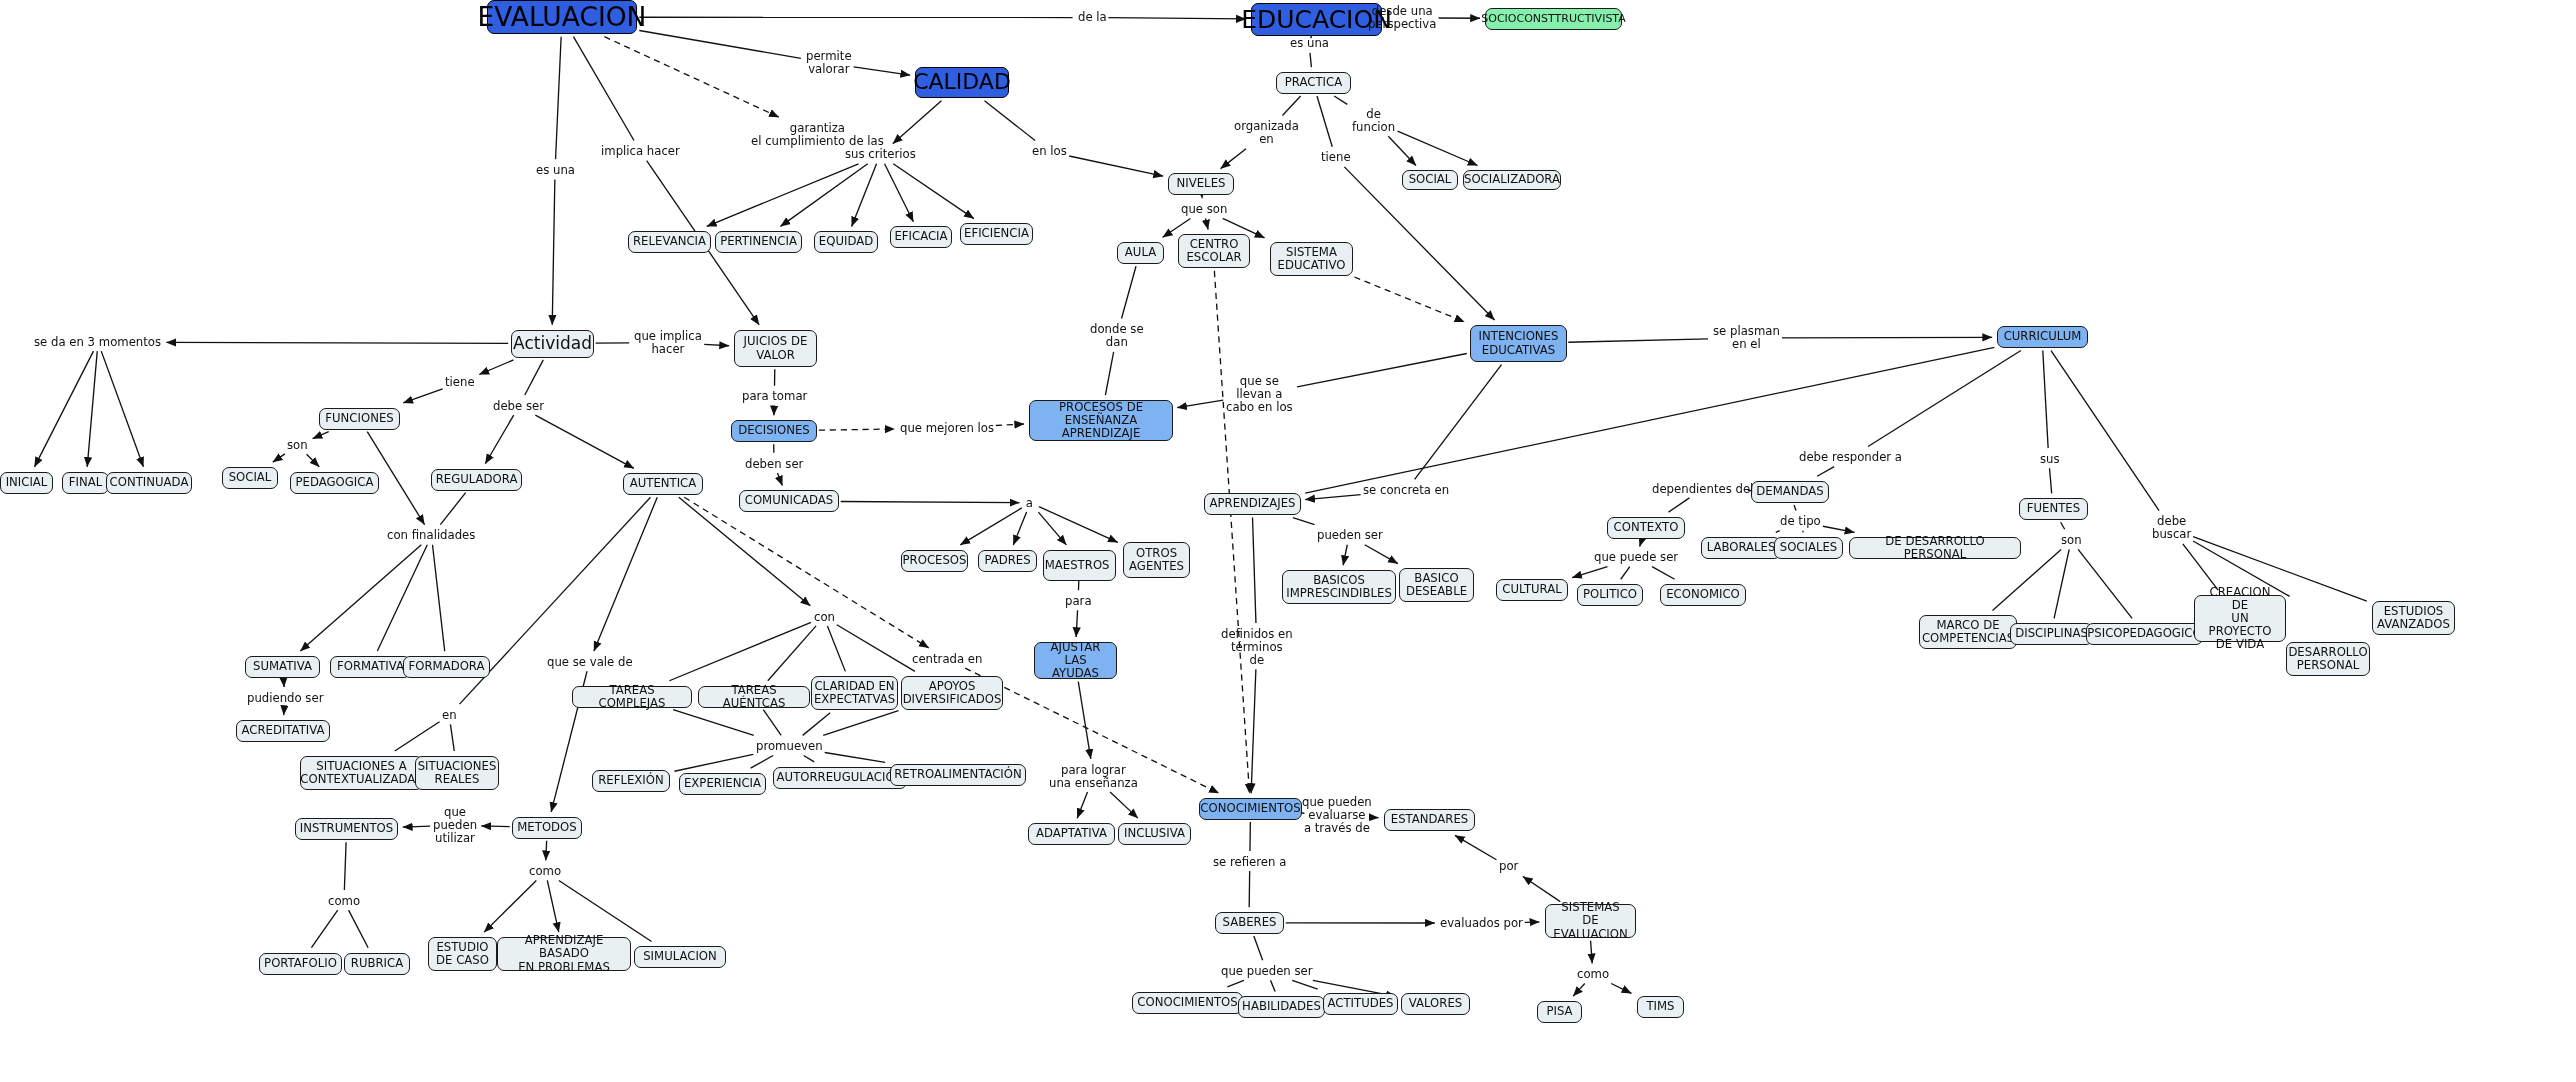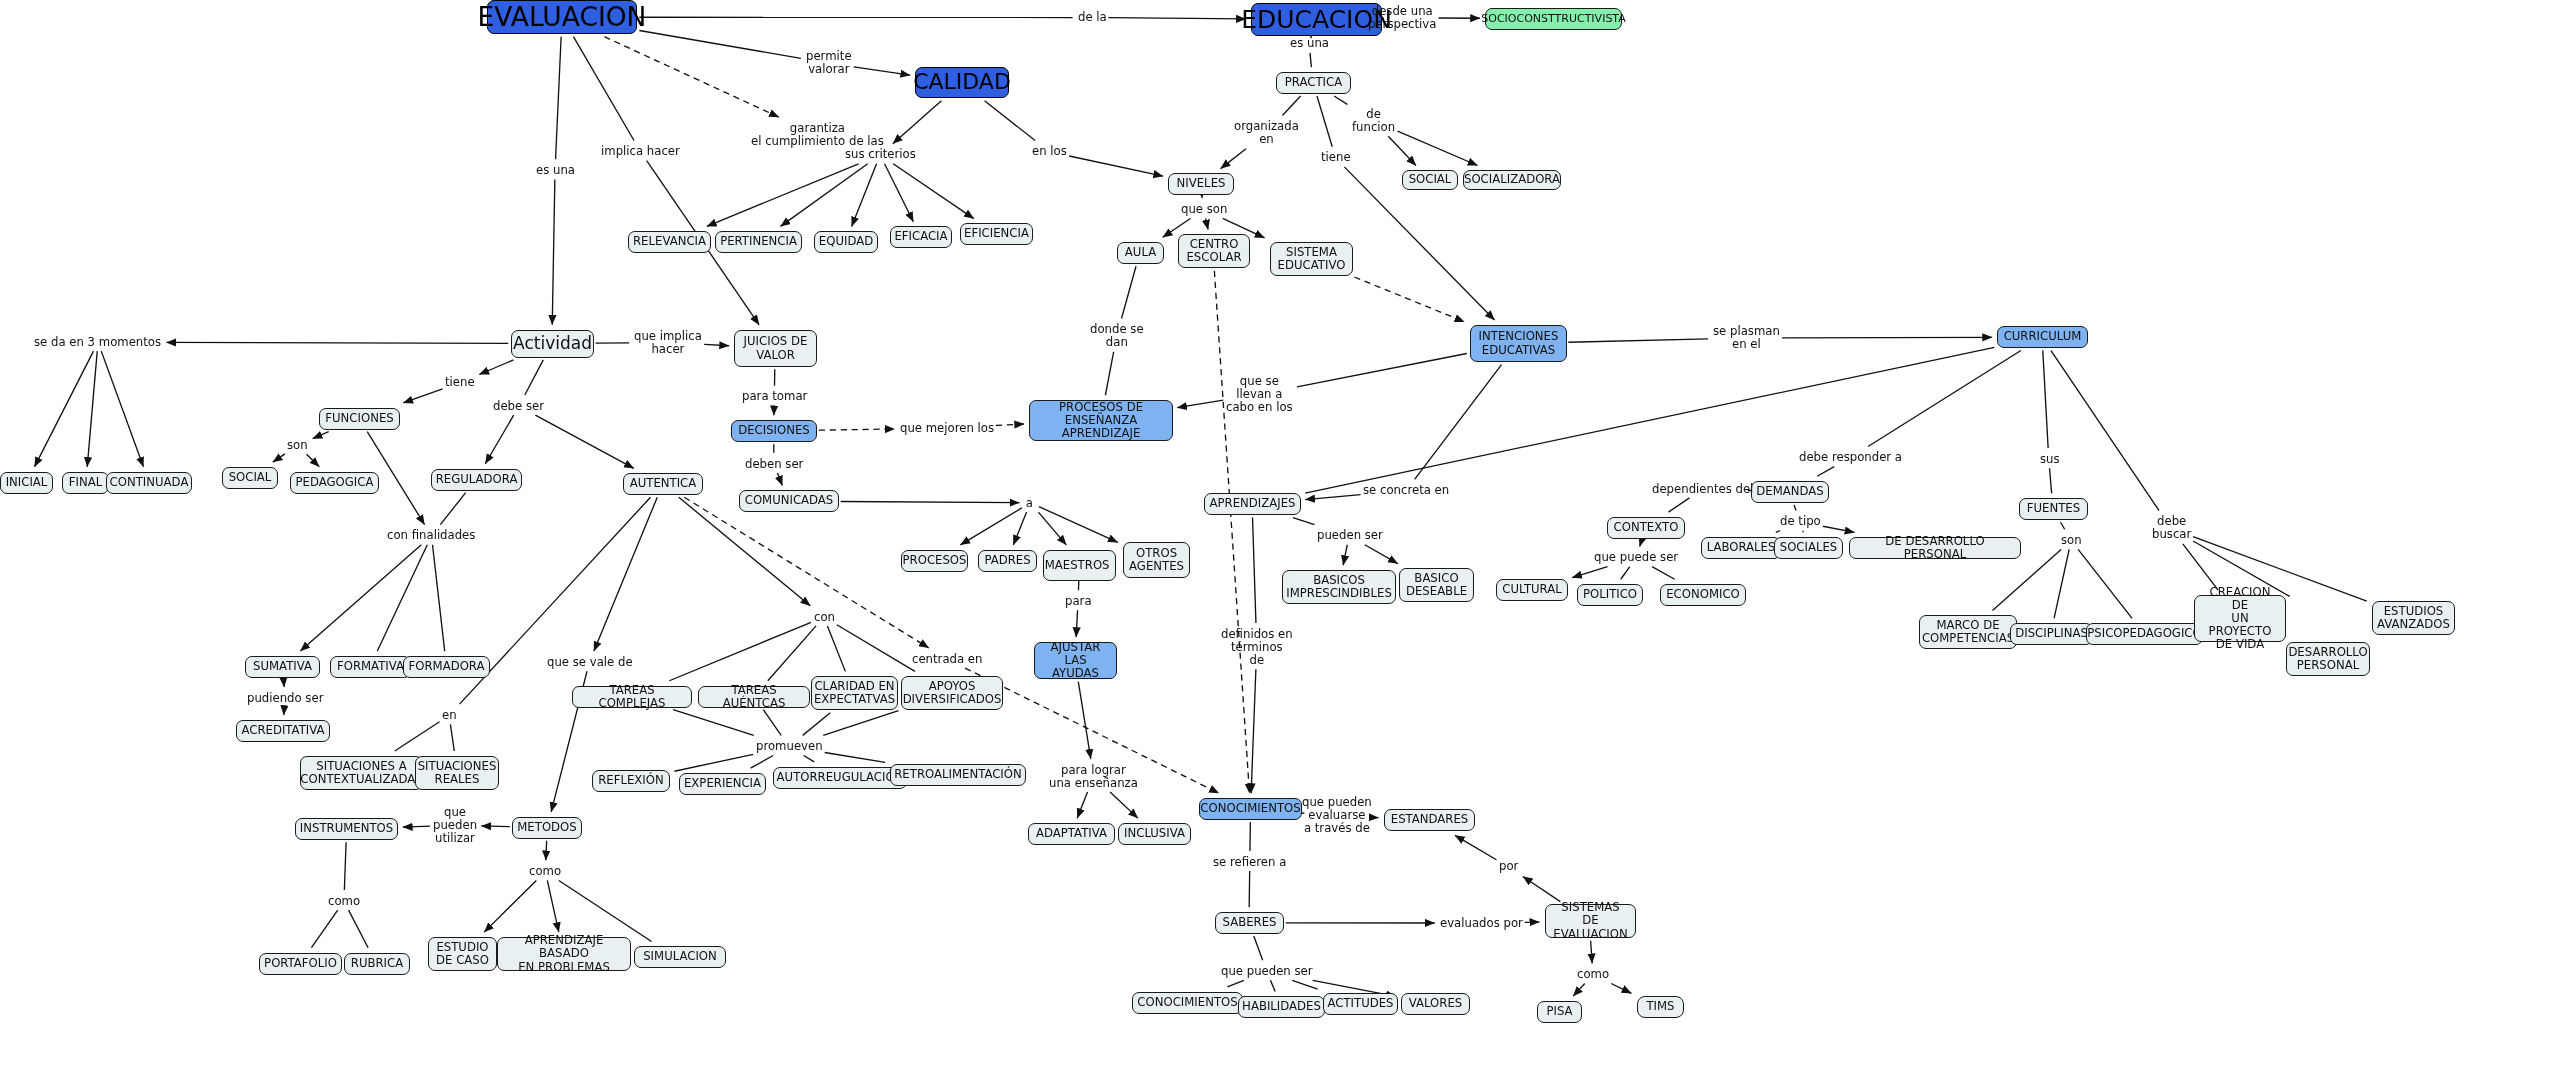--- a/index.html
+++ b/index.html
@@ -282,21 +282,21 @@
       <div class="node plain" style="left: 1545px; top: 904px; width: 91px; height: 34px; font-size: 11.7px;"><span class="lbl">SISTEMAS DE
 EVALUACION</span></div>
       <div class="node plain" style="left: 259px; top: 953px; width: 83px; height: 22px; font-size: 11.7px;"><span class="lbl">PORTAFOLIO</span></div>
       <div class="node plain" style="left: 344px; top: 953px; width: 66px; height: 22px; font-size: 11.7px;"><span class="lbl">RUBRICA</span></div>
       <div class="node plain" style="left: 428px; top: 937px; width: 69px; height: 34px; font-size: 11.7px;"><span class="lbl">ESTUDIO
 DE CASO</span></div>
       <div class="node plain" style="left: 497px; top: 937px; width: 134px; height: 34px; font-size: 11.7px;"><span class="lbl">APRENDIZAJE BASADO
 EN PROBLEMAS</span></div>
       <div class="node plain" style="left: 634px; top: 946px; width: 92px; height: 22px; font-size: 11.7px;"><span class="lbl">SIMULACION</span></div>
       <div class="node plain" style="left: 1537px; top: 1001px; width: 45px; height: 22px; font-size: 11.7px;"><span class="lbl">PISA</span></div>
-      <div class="node plain" style="left: 1637px; top: 996px; width: 47px; height: 22px; font-size: 11.7px; border-radius: 8px;"><span class="lbl">TIMS</span></div>
+      <div class="node plain" style="left: 1637px; top: 996px; width: 47px; height: 22px; font-size: 11.7px;"><span class="lbl">TIMS</span></div>
       <div class="node plain" style="left: 1132px; top: 992px; width: 111px; height: 22px; font-size: 11.7px;"><span class="lbl">CONOCIMIENTOS</span></div>
       <div class="node plain" style="left: 1238px; top: 996px; width: 87px; height: 22px; font-size: 11.7px;"><span class="lbl">HABILIDADES</span></div>
       <div class="node plain" style="left: 1323px; top: 993px; width: 75px; height: 22px; font-size: 11.7px;"><span class="lbl">ACTITUDES</span></div>
       <div class="node plain" style="left: 1401px; top: 993px; width: 69px; height: 22px; font-size: 11.7px;"><span class="lbl">VALORES</span></div>
     </div>
   <div id="labels">
       <div class="elabel" style="left: 1078px; top: 11px; font-size: 11.7px;">de la</div>
       <div class="elabel" style="left: 1368px; top: 4.7px; font-size: 11.7px;">desde una
 perspectiva</div>
       <div class="elabel" style="left: 1290px; top: 37px; font-size: 11.7px;">es una</div>

